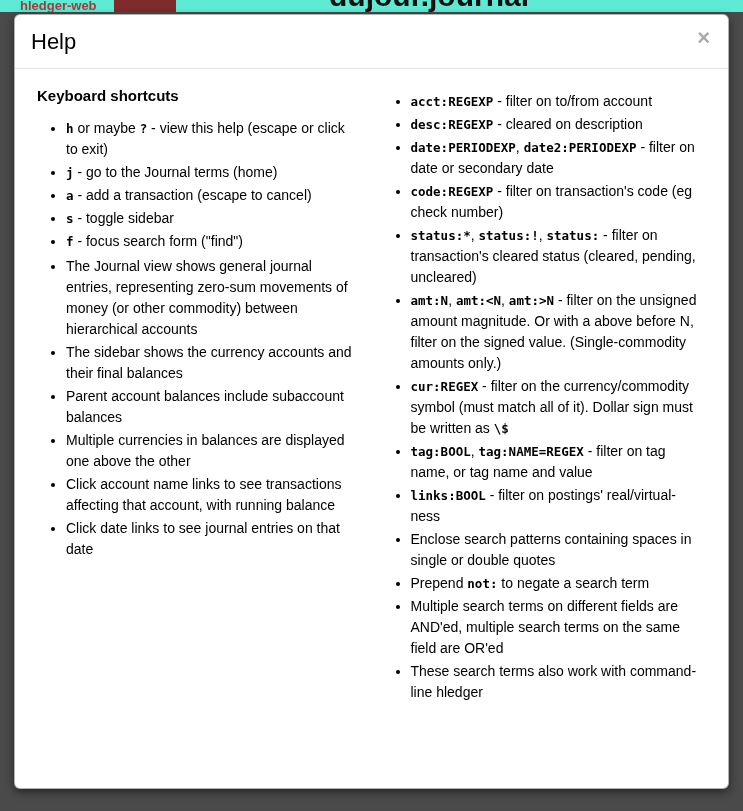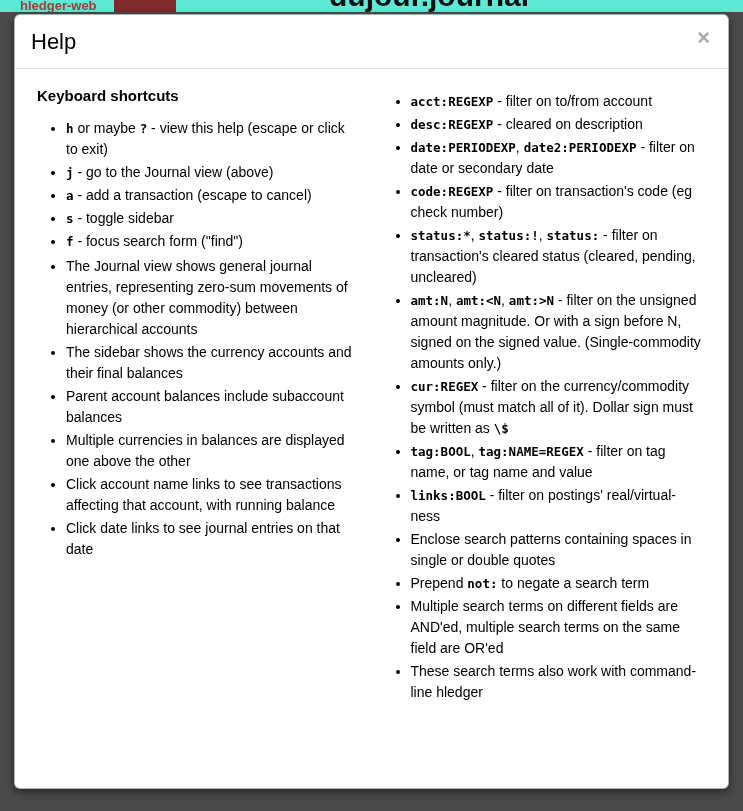--- a/index.html
+++ b/index.html
@@ -100,21 +100,21 @@
     <h4 class="modal-title">Help</h4>
     <button class="close-btn">
       <span>×</span>
     </button>
   </div>
   <div class="modal-body">
     <div class="col">
       <h5 class="section-title">Keyboard shortcuts</h5>
       <ul class="help-list">
           <li><span class="code">h</span><span> or maybe </span><span class="code">?</span><span> - view this help (escape or click to exit)</span></li>
-          <li><span class="code">j</span><span> - go to the Journal view (above)</span></li>
+          <li><span class="code">j</span><span> - go to the Journal terms (home)</span></li>
           <li><span class="code">a</span><span> - add a transaction (escape to cancel)</span></li>
           <li><span class="code">s</span><span> - toggle sidebar</span></li>
           <li><span class="code">f</span><span> - focus search form ("find")</span></li>
         </ul>
 
       <ul class="help-list">
           <li><span>The Journal view shows general journal entries, representing zero-sum movements of money (or other commodity) between hierarchical accounts</span></li>
           <li><span>The sidebar shows the currency accounts and their final balances</span></li>
           <li><span>Parent account balances include subaccount balances</span></li>
           <li><span>Multiple currencies in balances are displayed one above the other</span></li>
@@ -122,21 +122,21 @@
           <li><span>Click date links to see journal entries on that date</span></li>
         </ul>
     </div>
     <div class="col">
       <ul class="help-list">
           <li><span class="code">acct:REGEXP</span><span> - filter on to/from account</span></li>
           <li><span class="code">desc:REGEXP</span><span> - cleared on description</span></li>
           <li><span class="code">date:PERIODEXP</span><span>, </span><span class="code">date2:PERIODEXP</span><span> - filter on date or secondary date</span></li>
           <li><span class="code">code:REGEXP</span><span> - filter on transaction's code (eg check number)</span></li>
           <li><span class="code">status:*</span><span>, </span><span class="code">status:!</span><span>, </span><span class="code">status:</span><span> - filter on transaction's cleared status (cleared, pending, uncleared)</span></li>
-          <li><span class="code">amt:N</span><span>, </span><span class="code">amt:&lt;N</span><span>, </span><span class="code">amt:&gt;N</span><span> - filter on the unsigned amount magnitude. Or with a sign before N, signed on the signed value. (Single-commodity amounts only.)</span></li>
+          <li><span class="code">amt:N</span><span>, </span><span class="code">amt:&lt;N</span><span>, </span><span class="code">amt:&gt;N</span><span> - filter on the unsigned amount magnitude. Or with a above before N, filter on the signed value. (Single-commodity amounts only.)</span></li>
           <li><span class="code">cur:REGEX</span><span> - filter on the currency/commodity symbol (must match all of it). Dollar sign must be written as </span><span class="code">\$</span></li>
           <li><span class="code">tag:BOOL</span><span>, </span><span class="code">tag:NAME=REGEX</span><span> - filter on tag name, or tag name and value</span></li>
           <li><span class="code">links:BOOL</span><span> - filter on postings' real/virtual-ness</span></li>
           <li><span>Enclose search patterns containing spaces in single or double quotes</span></li>
           <li><span>Prepend </span><span class="code">not:</span><span> to negate a search term</span></li>
           <li><span>Multiple search terms on different fields are AND'ed, multiple search terms on the same field are OR'ed</span></li>
           <li><span>These search terms also work with command-line hledger</span></li>
         </ul>
     </div>
   </div>

